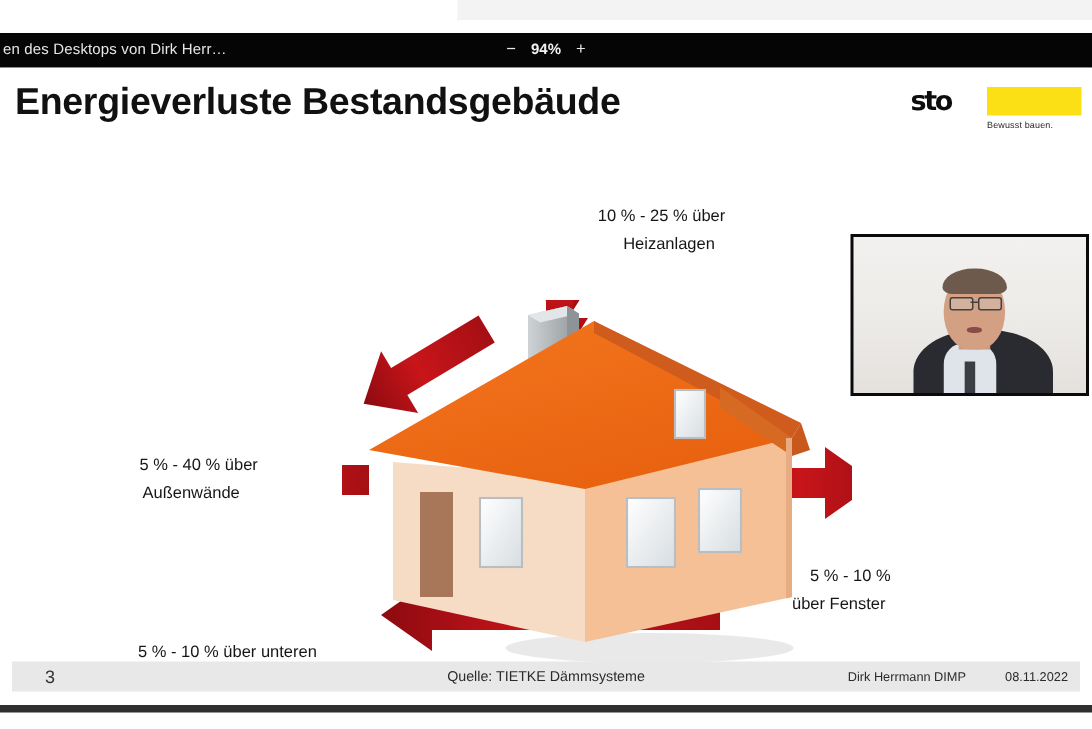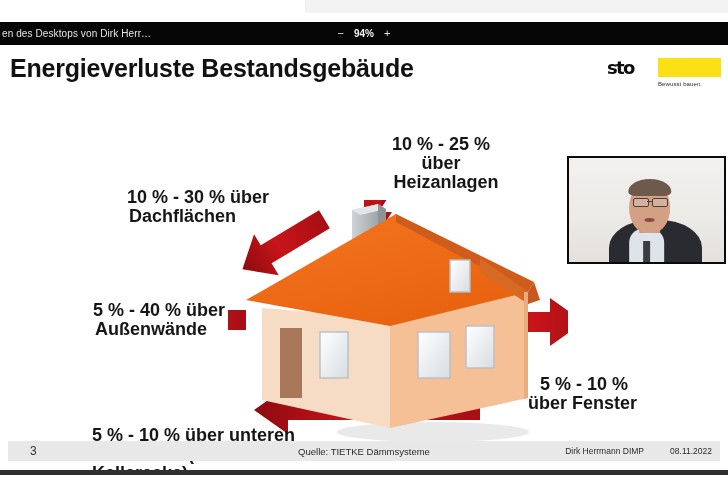--- a/index.html
+++ b/index.html
@@ -93,21 +93,21 @@
   }
   .cam-glass.l{left:41.5%;}
   .cam-glass.r{left:53.5%;}
   .cam-glass-bridge{position:absolute;left:50.2%;top:41%;width:3.6%;height:1.4px;background:#44413e;}
   .cam-mouth{
     position:absolute;left:52%;top:58%;width:7%;height:4%;background:#8a4a47;
     transform:translateX(-50%);border-radius:40%;
   }
 
   
-  .ann{position:absolute;font-size:18px;font-weight:bold;color:#161616;line-height:19px;}
+  .ann{position:absolute;font-size:11px;font-weight:normal;color:#161616;line-height:19px;}
   .ann-heiz{left:371px;top:90px;text-align:center;width:140px;}
   .ann-dach{left:127px;top:143px;text-align:left;width:175px;}
   .ann-aussen{left:93px;top:256px;text-align:left;width:170px;}
   .ann-fenster{left:528px;top:330px;text-align:left;width:120px;}
   .ann-unten{left:92px;top:381px;text-align:left;width:300px;}
   .ann .l2{display:block;}
   .ann-heiz .l2{padding-left:10px;}
   .ann-dach .l2{padding-left:2px;}
   .ann-aussen .l2{padding-left:2px;}
   .ann-fenster .l1{padding-left:12px;}
@@ -257,24 +257,20 @@
         <rect x="222" y="60" width="20" height="32" fill="url(#gWindow)" stroke="#b9bec2" stroke-width="1.4"></rect>
 
         <path d="M296,92 L300,92 L300,198 L296,199 Z" fill="#e7ac82"></path>
       </svg>
     </div>
 
     <div class="ann ann-heiz">
       <span class="l1">10 % - 25 % über</span>
       <span class="l2">Heizanlagen</span>
     </div>
-    <div class="ann ann-dach">
-      <span class="l1">10 % - 30 % über</span>
-      <span class="l2">Dachflächen</span>
-    </div>
     <div class="ann ann-aussen">
       <span class="l1">5 % - 40 % über</span>
       <span class="l2">Außenwände</span>
     </div>
     <div class="ann ann-fenster">
       <span class="l1">5 % - 10 %</span>
       <span class="l2">über Fenster</span>
     </div>
     <div class="ann ann-unten">
       <span class="l1">5 % - 10 % über unteren</span>

